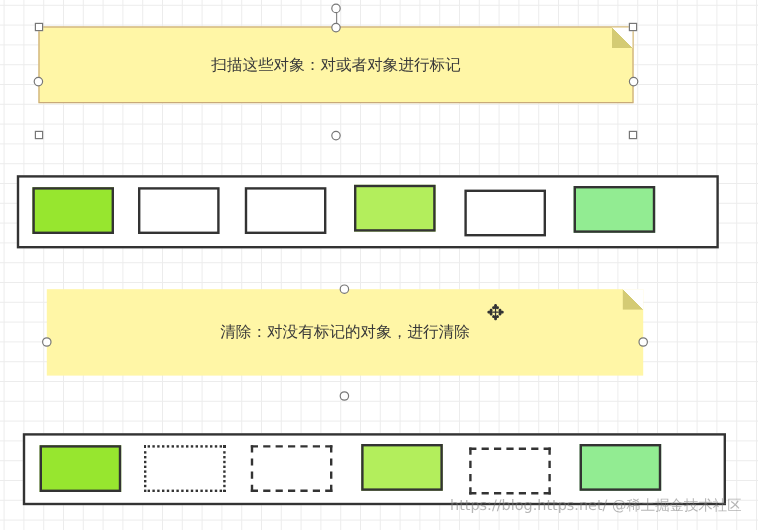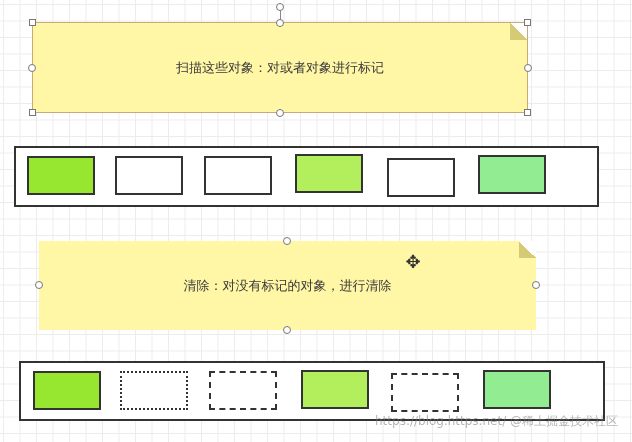--- a/index.html
+++ b/index.html
@@ -50,21 +50,21 @@
     }
     .watermark {
       position: absolute; right: 14px; bottom: 12px;
       font-size: 12px; color: rgba(120,120,120,0.55);
       white-space: nowrap;
     }
   </style>
 </head>
 <body>
 
-<div class="note selected" style="left:32px; top:22px; width:496px; height:91px;">
+<div class="note selected" style="left:32px; top:22px; width:496px; height:64px;">
   <span>扫描这些对象：对或者对象进行标记</span>
   <div class="fold-shade"></div>
 </div>
 
 <div class="rot-line" style="left:280px; top:10px; height:12px;"></div>
 <div class="handle-ci" style="left:276px; top:3px;"></div>
 <div class="handle-sq" style="left:29px; top:19px;"></div>
 <div class="handle-ci" style="left:276px; top:19px;"></div>
 <div class="handle-sq" style="left:524px; top:19px;"></div>
 <div class="handle-ci" style="left:28px; top:64px;"></div>
@@ -75,21 +75,21 @@
 
 <div class="container" style="left:14px; top:146px; width:585px; height:61px;">
   <div class="obj" style="left:11px; top:8px; width:68px; height:39px; background:#97e62f;"></div>
   <div class="obj" style="left:99px; top:8px; width:68px; height:39px; background:#ffffff;"></div>
   <div class="obj" style="left:188px; top:8px; width:68px; height:39px; background:#ffffff;"></div>
   <div class="obj" style="left:279px; top:6px; width:68px; height:39px; background:#b3ee5c;"></div>
   <div class="obj" style="left:371px; top:10px; width:68px; height:39px; background:#ffffff;"></div>
   <div class="obj" style="left:462px; top:7px; width:68px; height:39px; background:#92ec92;"></div>
 </div>
 
-<div class="note" style="left:39px; top:241px; width:497px; height:89px;justify-content:center;">
+<div class="note" style="left:39px; top:241px; width:497px; height:72px;justify-content:center;">
   <span>清除：对没有标记的对象，进行清除</span>
   <div class="fold-shade"></div>
 </div>
 <div class="handle-ci" style="left:283px; top:237px;"></div>
 <div class="handle-ci" style="left:35px; top:281px;"></div>
 <div class="handle-ci" style="left:532px; top:281px;"></div>
 <div class="handle-ci" style="left:283px; top:326px;"></div>
 
 <div class="cursor" style="left:403px; top:252px;">✥</div>
 

